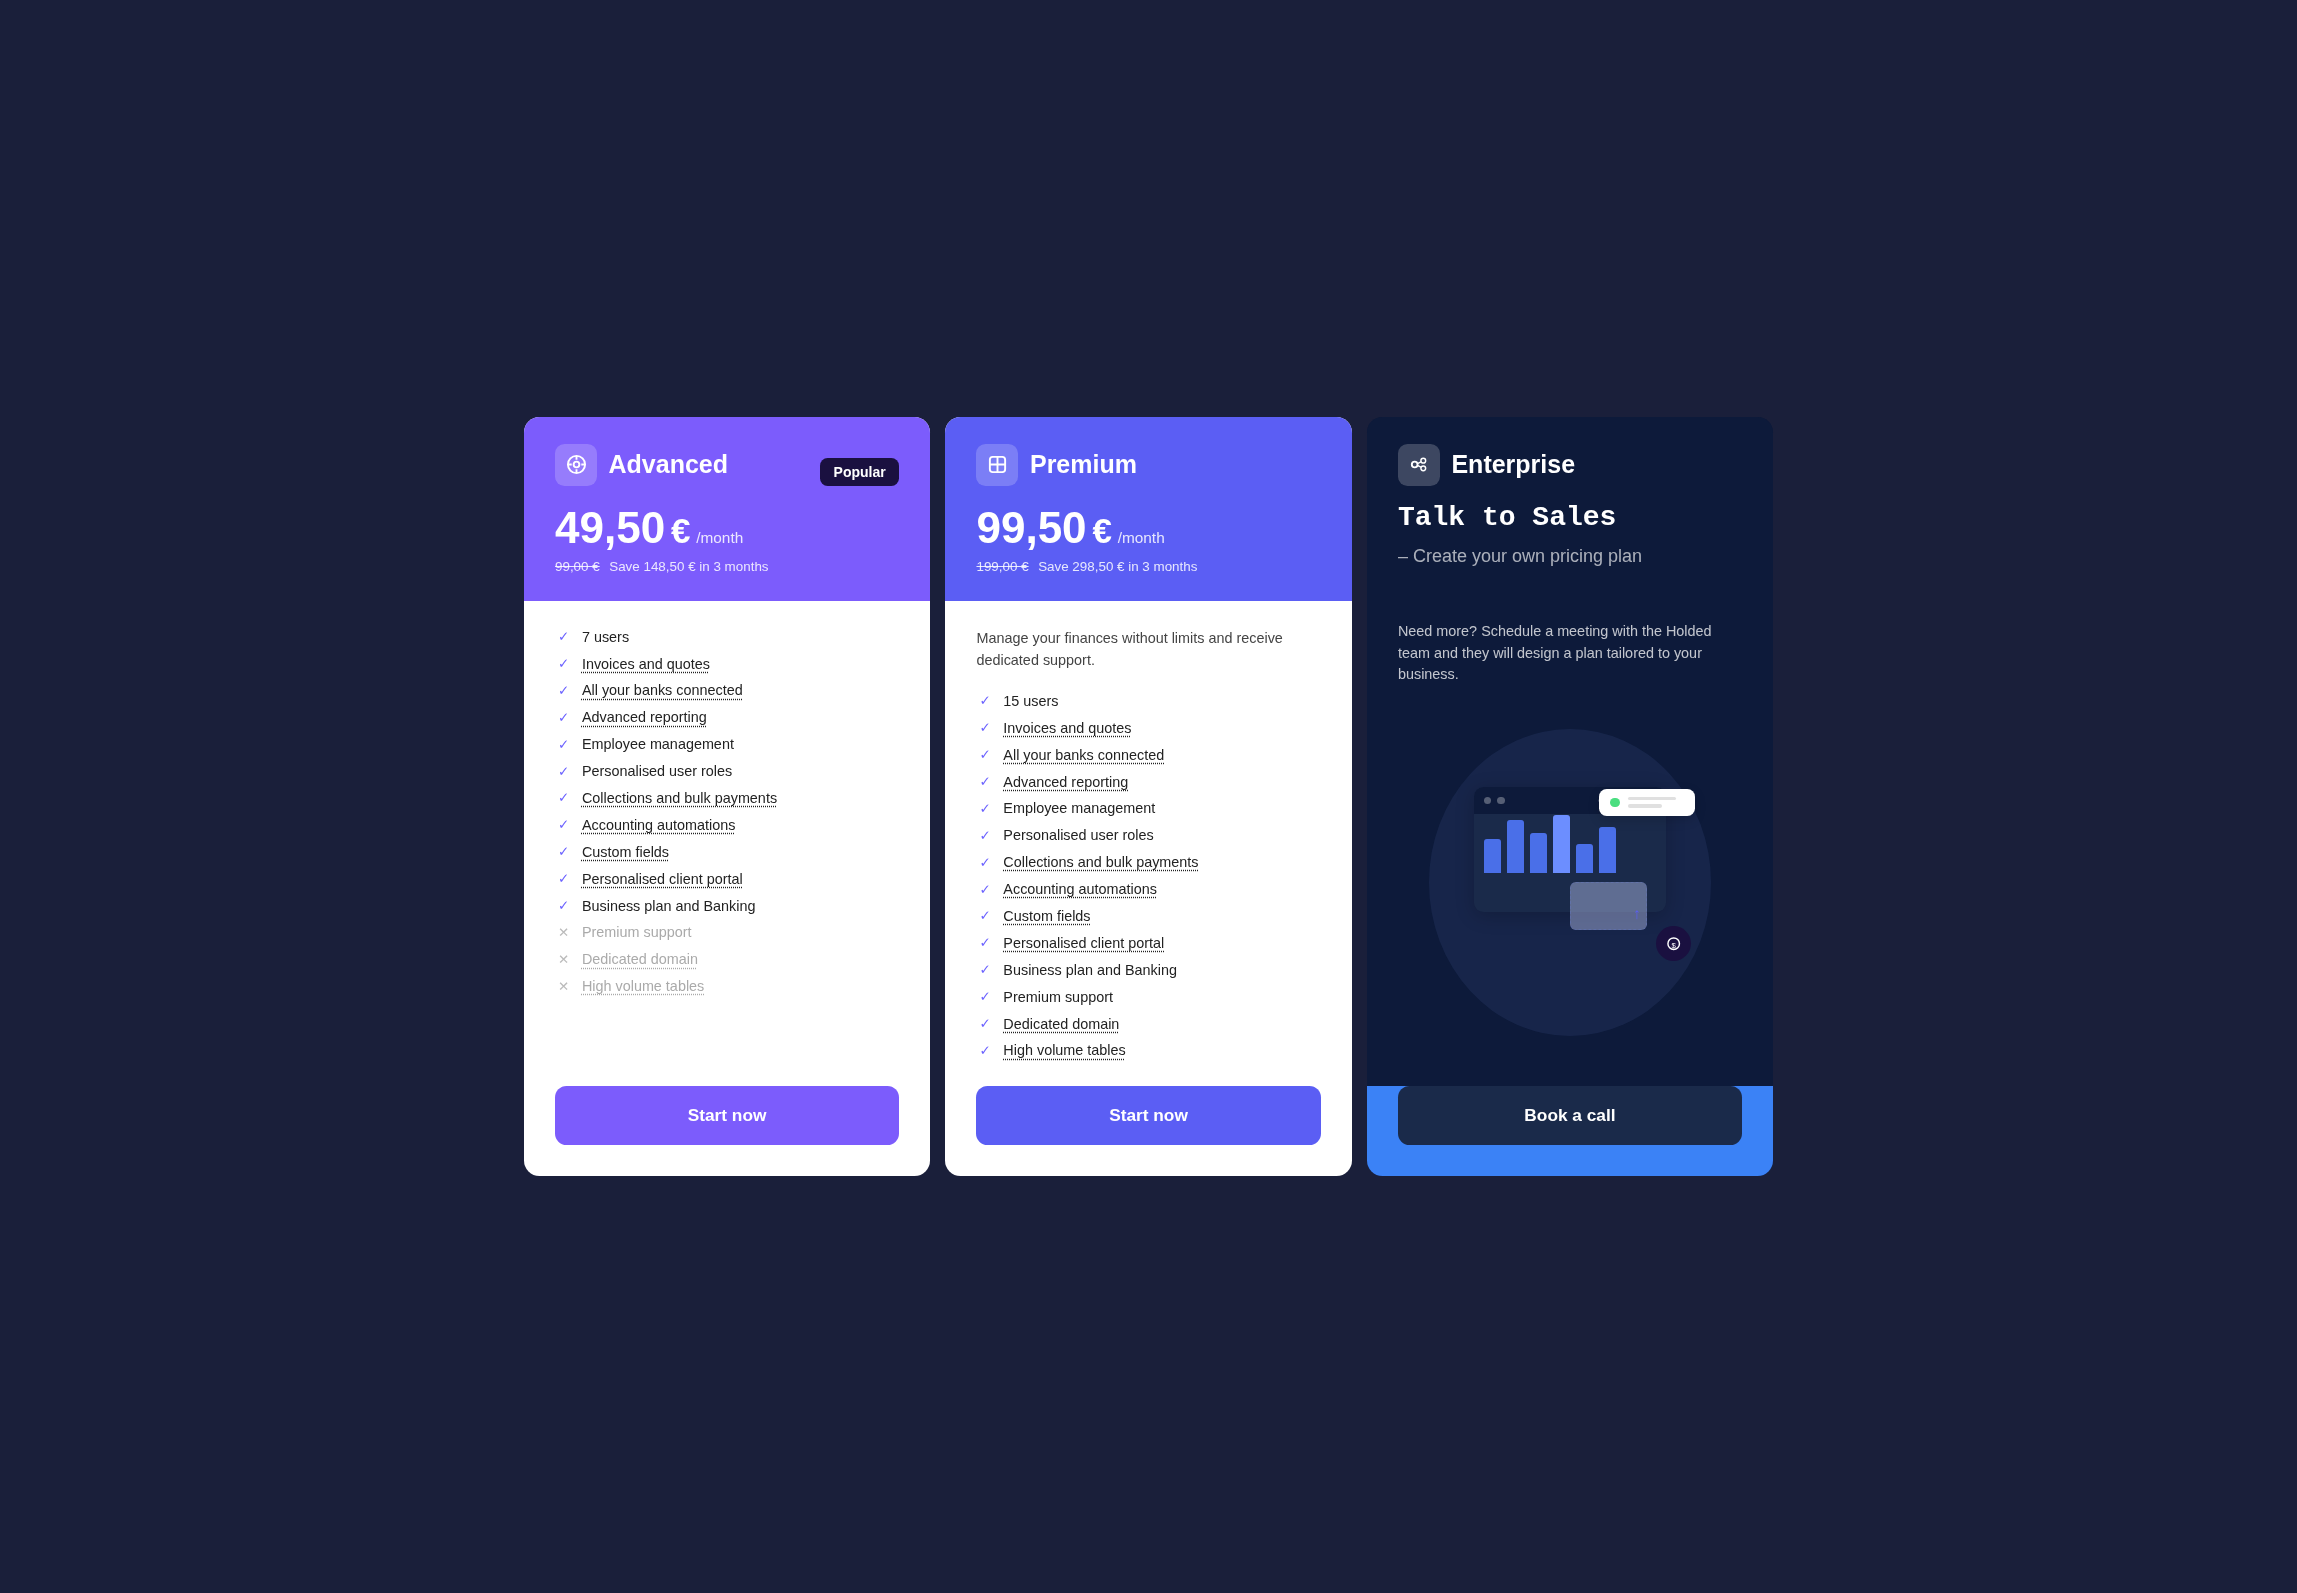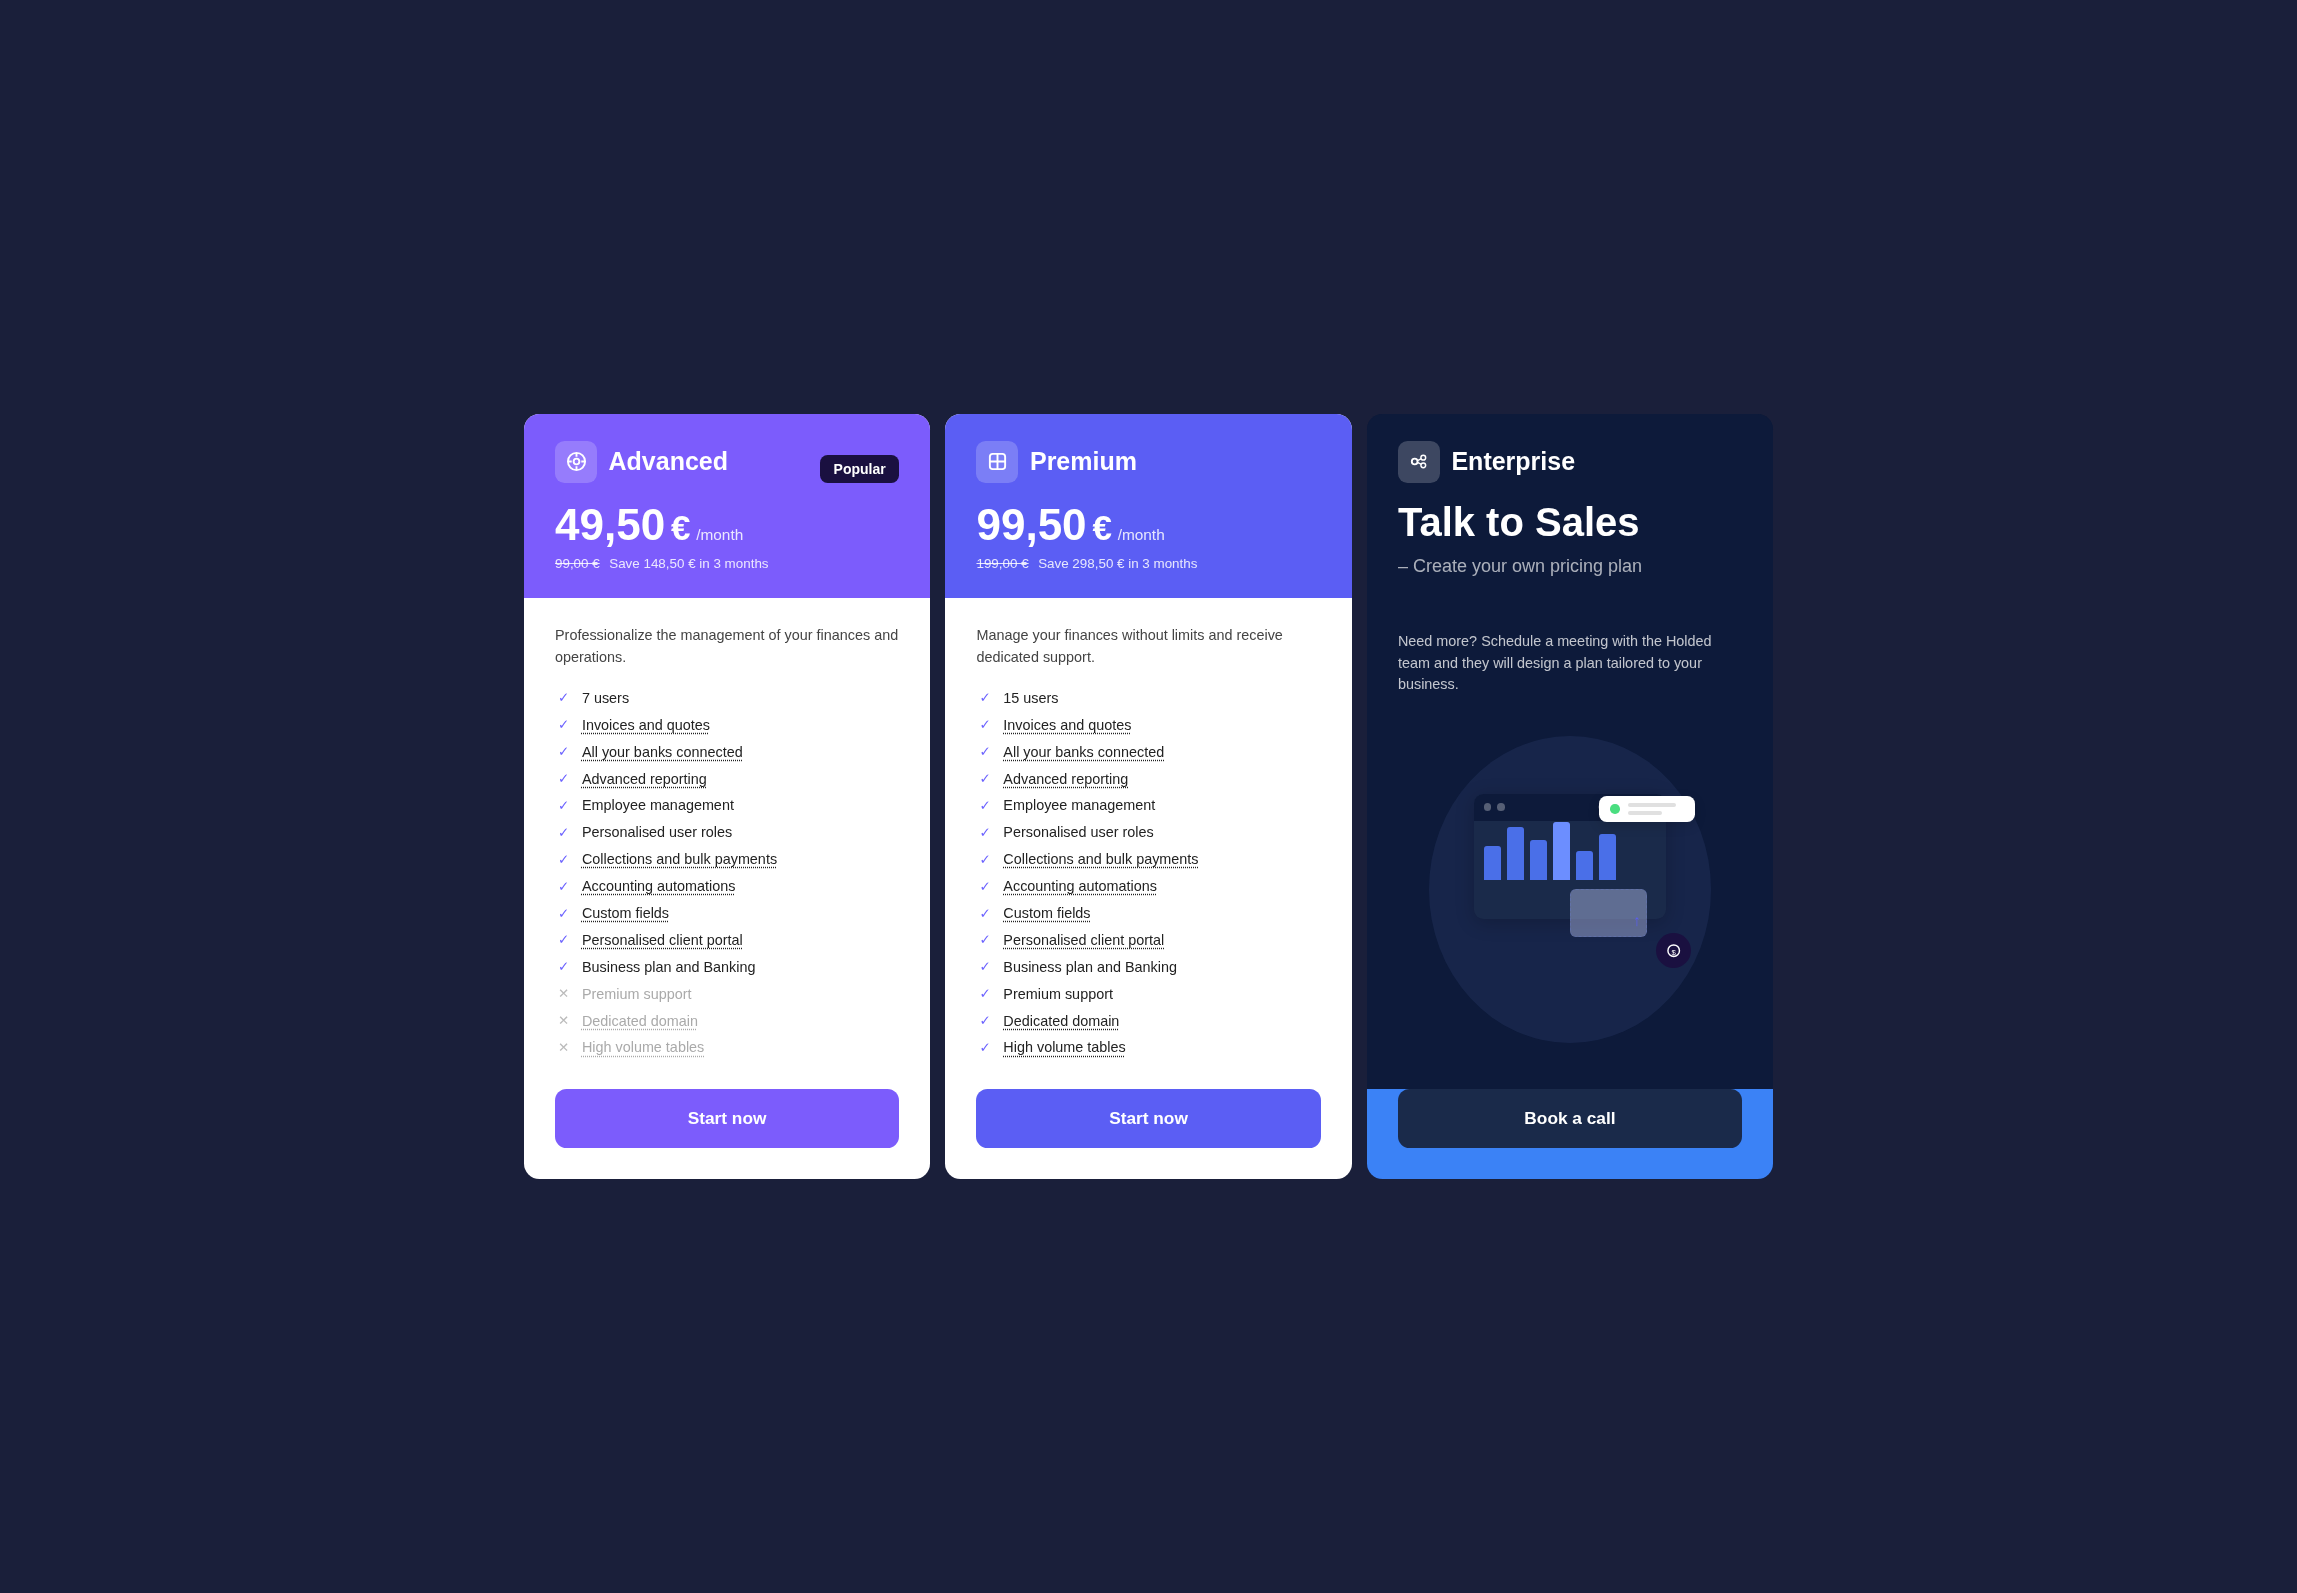--- a/index.html
+++ b/index.html
@@ -356,21 +356,20 @@
         <span>49,50</span>
         <span class="currency">€</span>
         <span class="period">/month</span>
       </div>
       <div class="plan-savings">
         <span class="original-price">99,00 €</span>
         <span>Save 148,50 € in 3 months</span>
       </div>
     </div>
     <div class="plan-body">
-      <p class="plan-description">Professionalize the management of your finances and operations.</p>
       <ul class="features-list">
         <li class="feature-item included">
           <span class="feature-icon">✓</span>
           <span class="feature-label">7 users</span>
         </li>
         <li class="feature-item included">
           <span class="feature-icon">✓</span>
           <span class="feature-label underlined">Invoices and quotes</span>
         </li>
         <li class="feature-item included">
@@ -528,21 +527,21 @@
               <circle cx="16" cy="7" r="2.5" stroke="white" stroke-width="1.5"></circle>
               <circle cx="16" cy="15" r="2.5" stroke="white" stroke-width="1.5"></circle>
               <line x1="10" y1="10" x2="14" y2="8" stroke="white" stroke-width="1.5"></line>
               <line x1="10" y1="12" x2="14" y2="14" stroke="white" stroke-width="1.5"></line>
             </svg>
           </div>
           <span class="plan-name">Enterprise</span>
         </div>
       </div>
       <div style="margin-top: 9.6px;">
-        <div style="font-size: 40px; font-weight: 800; color: #fff; line-height: 1.1;">Talk to Sales</div>
+        <div style="font-size: 28px; font-weight: 800; color: #fff; line-height: 1.1; font-family: Liberation Mono, monospace;">Talk to Sales</div>
         <div style="font-size: 18px; color: rgba(255,255,255,0.65); margin-top: 12px;">–  Create your own pricing plan</div>
       </div>
     </div>
     <div class="plan-body">
       <p class="plan-description">Need more? Schedule a meeting with the Holded team and they will design a plan tailored to your business.</p>
 
       <div class="enterprise-illustration">
         <div class="illustration-circle">
           <div class="illustration-inner">
 

